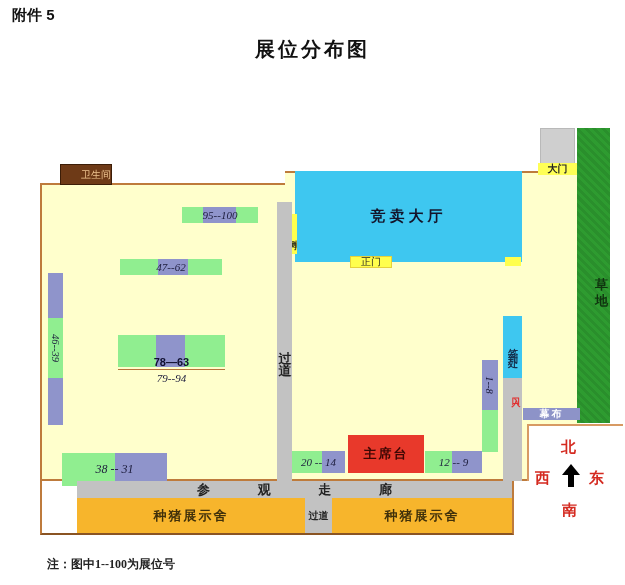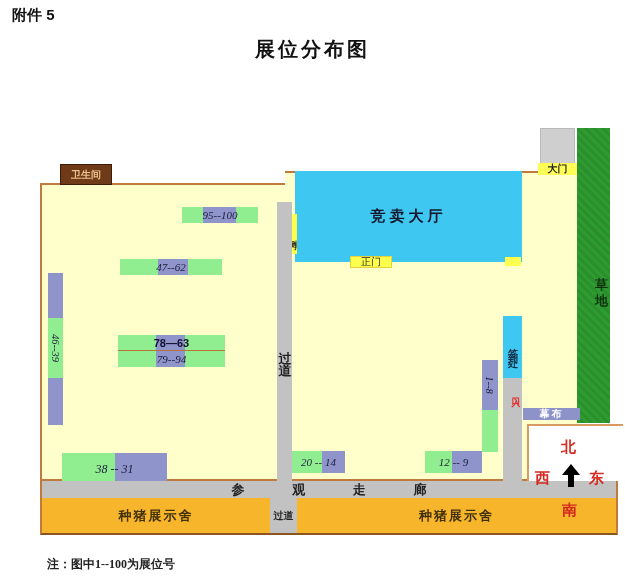--- a/index.html
+++ b/index.html
@@ -20,21 +20,21 @@
 
   
   .grass { left:577px; top:128px; width:33px; height:295px;
            background:repeating-linear-gradient(45deg,#2E9B30 0 3px,#2a8f2c 3px 6px); }
   .grass-label { left:577px; top:238px; width:33px; text-align:center; font-size:13px; font-weight:bold; color:#10330f;
                  writing-mode:vertical-rl; text-orientation:upright; letter-spacing:16px; height:90px; margin:auto; }
   .gate-block { left:540px; top:128px; width:35px; height:36px; background:#CFCFCF; border:1px solid #b9b9b9; }
   .gate-label { left:538px; top:163px; width:39px; height:12px; background:#FFFF55; font-size:10px; font-weight:bold;
                 color:#222; text-align:center; line-height:12px; }
   .restroom { left:60px; top:164px; width:52px; height:21px; background:#6E3A17; border:1px solid #3c1d07;
-              color:#EBC18D; font-size:10px; font-weight:bold; text-align:center; line-height:19px; }
+              color:#EBC18D; font-size:10px; font-weight:normal; text-align:right; line-height:19px; }
   .hall { left:295px; top:171px; width:227px; height:91px; background:#3EC7F0; display:flex; align-items:center; justify-content:center; }
   .hall-label { font-size:15px; font-weight:bold; color:#14142a; letter-spacing:4px; }
   .main-door { left:350px; top:256px; width:42px; height:12px; background:#FFFF4D; border:1px solid #e6d23a;
                font-size:10px; font-weight:normal; color:#222; text-align:center; line-height:10px; }
   .hall-right-door { left:505px; top:257px; width:16px; height:9px; background:#FFFF4D; }
   .side-door { left:286px; top:214px; width:11px; height:40px; background:#FFFF4D; display:flex; align-items:center; justify-content:center; }
   .side-door span { writing-mode:vertical-rl; text-orientation:upright; font-size:8px; font-weight:bold; color:#332; }
 
   .aisle-center { left:277px; top:202px; width:15px; height:279px; background:#C2C2C2; }
   .aisle-center-label { left:276px; top:326px; width:17px; height:54px; display:flex; align-items:center; justify-content:center;
@@ -61,39 +61,39 @@
 
   
   .bar { position:absolute; background:#90EE90; }
   .bar .pseg { position:absolute; top:0; height:100%; background:#8F94CB; }
   .bar .num { position:absolute; left:0; top:0; width:100%; height:100%; display:flex; align-items:center; justify-content:center;
               font-family:"Liberation Serif", serif; font-style:italic; color:#1c1c3c; white-space:nowrap; }
   .b95  { left:182px; top:207px; width:76px;  height:16px; font-size:11px; }
   .b47  { left:120px; top:259px; width:102px; height:16px; font-size:11px; }
   .b78  { left:118px; top:335px; width:107px; height:32px; }
   .b78 .row { position:relative; width:100%; height:16px; }
-  .b78 .row1 { border-bottom:1px solid #B5743A; }
+  .b78 .row1 { border-bottom:1px solid #B5743A;margin-top:19px; }
   .b78 .row .num { font-size:11px; }
   .b78 .row1 .num { font-style:normal; font-weight:bold; font-family:"Liberation Sans", sans-serif; color:#101030; }
   .b38  { left:62px;  top:453px; width:105px; height:33px; font-size:12px;padding-left:24px; }
   .b30  { left:170px; top:453px; width:108px; height:21px; font-size:12px; }
   .b20  { left:292px; top:451px; width:53px;  height:22px; font-size:11px; }
   .b12  { left:425px; top:451px; width:57px;  height:22px; font-size:11px; }
 
   .vbar { position:absolute; }
   .vseg { position:relative; width:100%; }
   .vseg .num { position:absolute; left:0; top:0; width:100%; height:100%; display:flex; align-items:center; justify-content:center;
                font-family:"Liberation Serif", serif; font-style:italic; color:#1c1c3c; white-space:nowrap; transform:rotate(90deg); }
   .v46 { left:48px; top:273px; width:15px; height:152px; }
   .v1  { left:482px; top:360px; width:16px; height:92px; }
   .seg-purple { background:#8F94CB; } .seg-green { background:#90EE90; }
 
   
-  .footer-band { left:40px; top:481px; width:578px; height:54px; border-left:2px solid #BE7B3C;
-                 border-right:2px solid #BE7B3C; border-bottom:2px solid #8a5423; }
+  .footer-band { left:40px; top:481px; width:474px; height:54px; border-left:2px solid #BE7B3C;
+                 border-right:2px solid #BE7B3C; border-bottom:2px solid #8a5423;padding-left:35px; }
   .walkway { width:100%; height:17px; background:#C2C2C2; display:flex; align-items:center; justify-content:center;
              font-size:13px; font-weight:bold; color:#222; letter-spacing:22px; text-indent:22px; }
   .pigrow { display:flex; width:100%; height:35px; }
   .pig { background:#F7B52C; display:flex; align-items:center; justify-content:center; font-size:13px; font-weight:bold; color:#40300a; letter-spacing:2px; }
   .pig-left { width:228px; } .pig-right { flex:1; }
   .aisle-bottom { width:27px; background:#C2C2C2; display:flex; align-items:center; justify-content:center;
                   font-size:10px; font-weight:bold; color:#222; }
 </style>
 </head>
 <body>
@@ -126,20 +126,21 @@
   <div class="abs aisle-center"></div>
   <div class="abs aisle-center-label">过道</div>
 
   <div class="abs entry-strip"></div>
   <div class="abs signin">
     <span>签到处</span>
   </div>
   <div class="abs entry-label">入口</div>
   <div class="abs curtain">幕布</div>
 
+  <div class="abs podium">主席台</div>
 
   <div class="bar b95">
     <div class="pseg" style="left:21px;width:33px;"></div>
     <span class="num">95--100</span>
   </div>
   <div class="bar b47">
     <div class="pseg" style="left:38px;width:30px;"></div>
     <span class="num">47--62</span>
   </div>
   <div class="bar b78">

